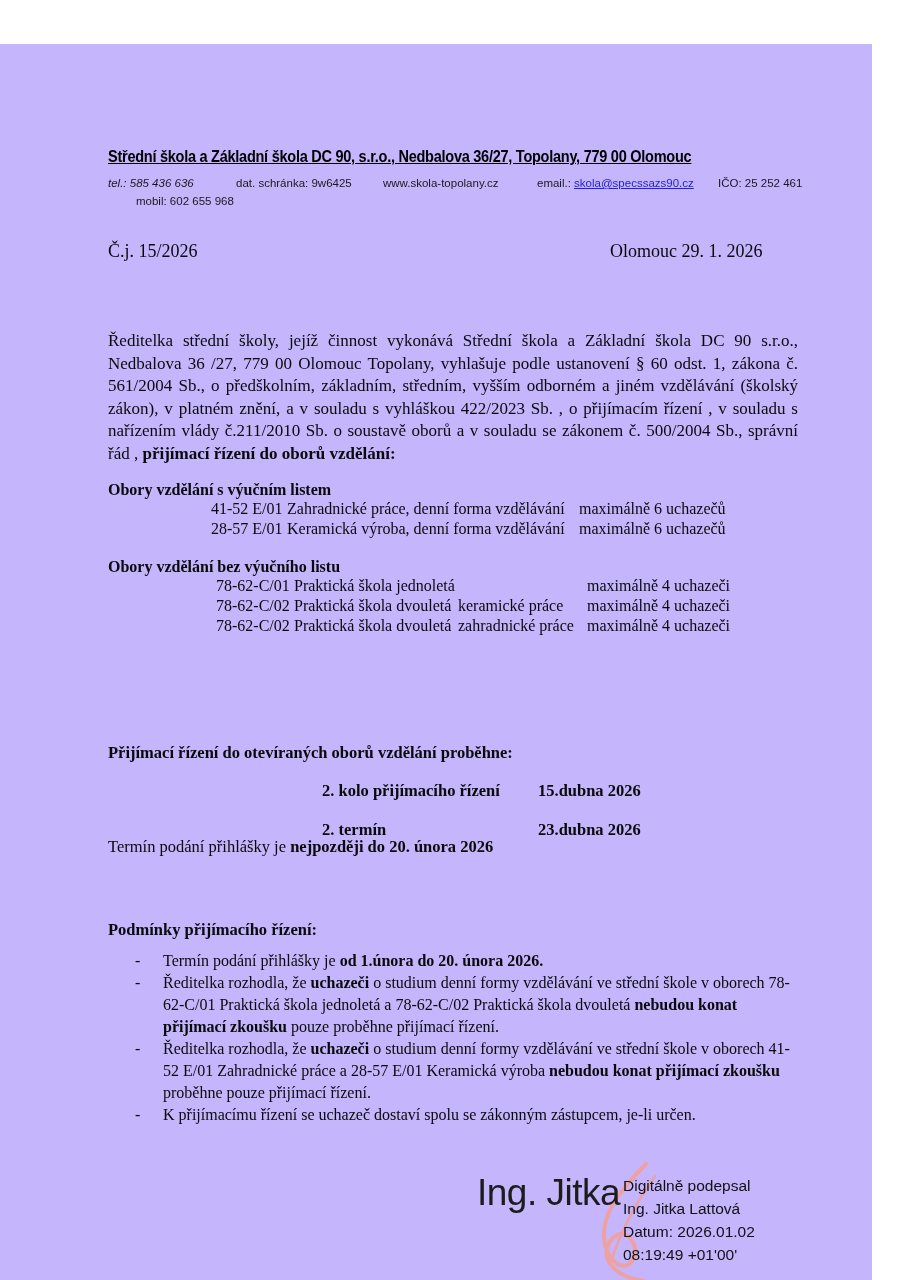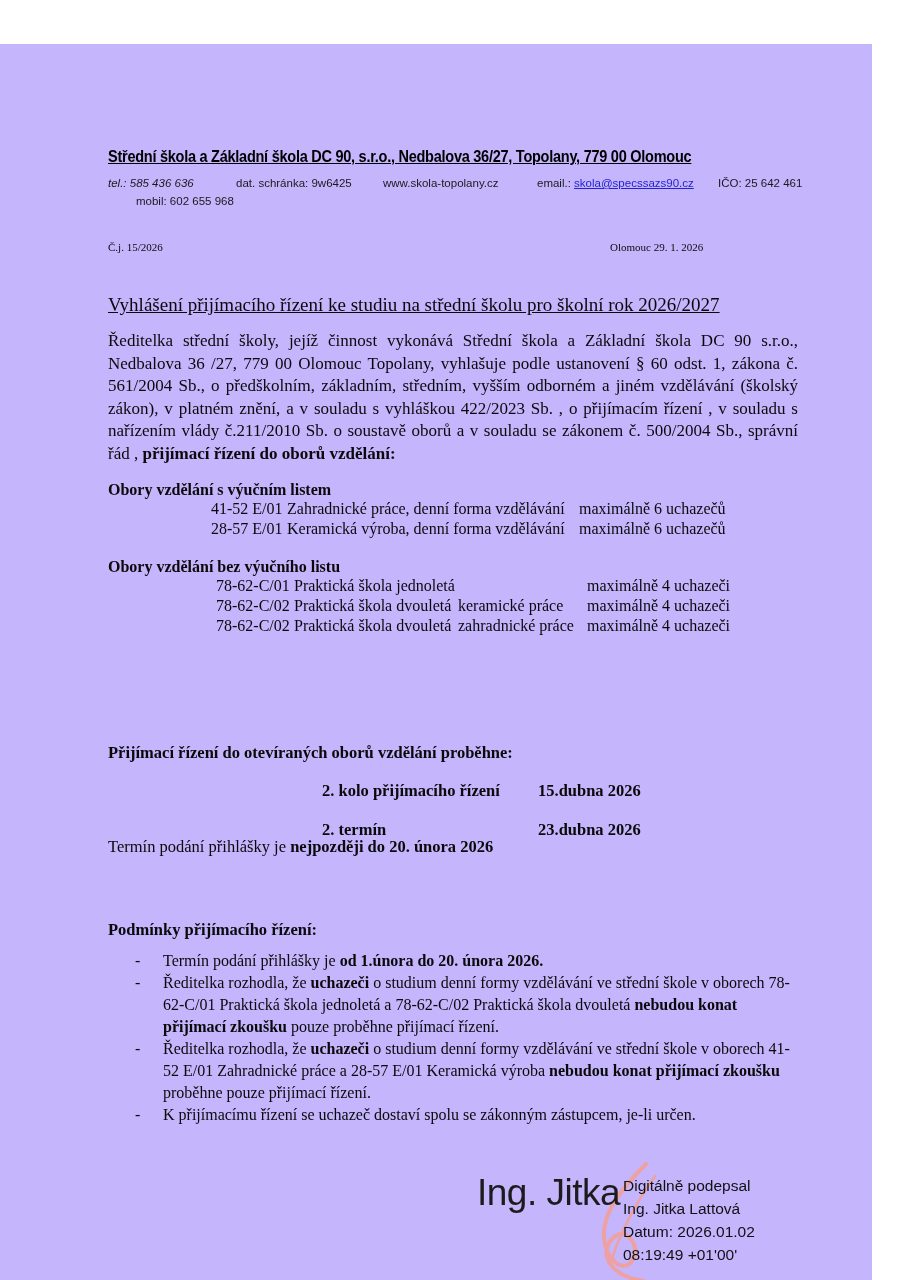--- a/index.html
+++ b/index.html
@@ -9,21 +9,21 @@
 
   
   .school-line{left:108px;top:103px;width:700px;
     font-family:"Liberation Sans", sans-serif;font-weight:bold;font-size:16.5px;
     letter-spacing:-0.3px;transform:scaleX(0.88);transform-origin:left top;
     text-decoration:underline;white-space:nowrap;color:#000;}
   .contact{font-family:"Liberation Sans", sans-serif;font-size:11.5px;color:#1a1a1a;white-space:nowrap;}
   .link{color:#2323d2;text-decoration:underline;}
 
   
-  .ref{font-size:11px;white-space:nowrap;}
+  .ref{font-size:18px;white-space:nowrap;}
 
   
   .doc-title{left:108px;top:250px;font-size:19px;text-decoration:underline;white-space:nowrap;}
 
   
   .intro{left:108px;top:286px;width:690px;font-size:17px;line-height:22.5px;text-align:justify;}
   .intro b{font-weight:bold;}
 
   
   .sec-heading{font-size:16px;font-weight:bold;white-space:nowrap;}
@@ -64,27 +64,26 @@
 
   <div class="abs school-line">Střední škola a Základní škola DC 90, s.r.o., Nedbalova 36/27, Topolany, 779 00 Olomouc</div>
 
   <span class="abs contact" style="left:108px;top:133px;font-style:italic;">tel.:  585 436 636</span>
   <span class="abs contact" style="left:236px;top:133px;">dat. schránka: 9w6425</span>
   <span class="abs contact" style="left:383px;top:133px;">www.skola-topolany.cz</span>
   <span class="abs contact" style="left:537px;top:133px;">
     <span>email.:</span>
     <a class="link" href="#">skola@specssazs90.cz</a>
   </span>
-  <span class="abs contact" style="left:718px;top:133px;">IČO: 25 642 461</span>
+  <span class="abs contact" style="left:718px;top:133px;">IČO: 25 252 461</span>
   <span class="abs contact" style="left:108px;top:151px;padding-left:28px;">mobil: 602 655 968</span>
 
   <span class="abs ref" style="left:108px;top:197px;">Č.j.  15/2026</span>
   <span class="abs ref" style="left:610px;top:197px;">Olomouc  29. 1. 2026</span>
 
-  <div class="abs doc-title">Vyhlášení přijímacího řízení ke studiu na střední školu pro školní rok 2026/2027</div>
 
   <p class="abs intro" style="margin:0;">
     <span>Ředitelka střední školy, jejíž činnost vykonává Střední škola a Základní škola DC 90 s.r.o., Nedbalova 36 /27, 779 00 Olomouc Topolany, vyhlašuje podle ustanovení § 60 odst. 1, zákona č. 561/2004 Sb., o předškolním, základním, středním, vyšším odborném a jiném vzdělávání (školský zákon), v platném znění, a v souladu s vyhláškou 422/2023 Sb. , o přijímacím řízení , v souladu s nařízením vlády č.211/2010 Sb. o soustavě oborů a v souladu se zákonem č. 500/2004 Sb., správní řád , </span><b>přijímací řízení do oborů vzdělání:</b>
   </p>
 
   <div class="abs sec-heading" style="left:108px;top:437px;">Obory vzdělání s výučním listem</div>
   <div class="prog-row" style="left:211px;top:456px;">
     <span class="code">41-52 E/01</span>
     <span class="name1">Zahradnické práce, denní forma vzdělávání</span>
     <span class="cap1">maximálně 6 uchazečů</span>

